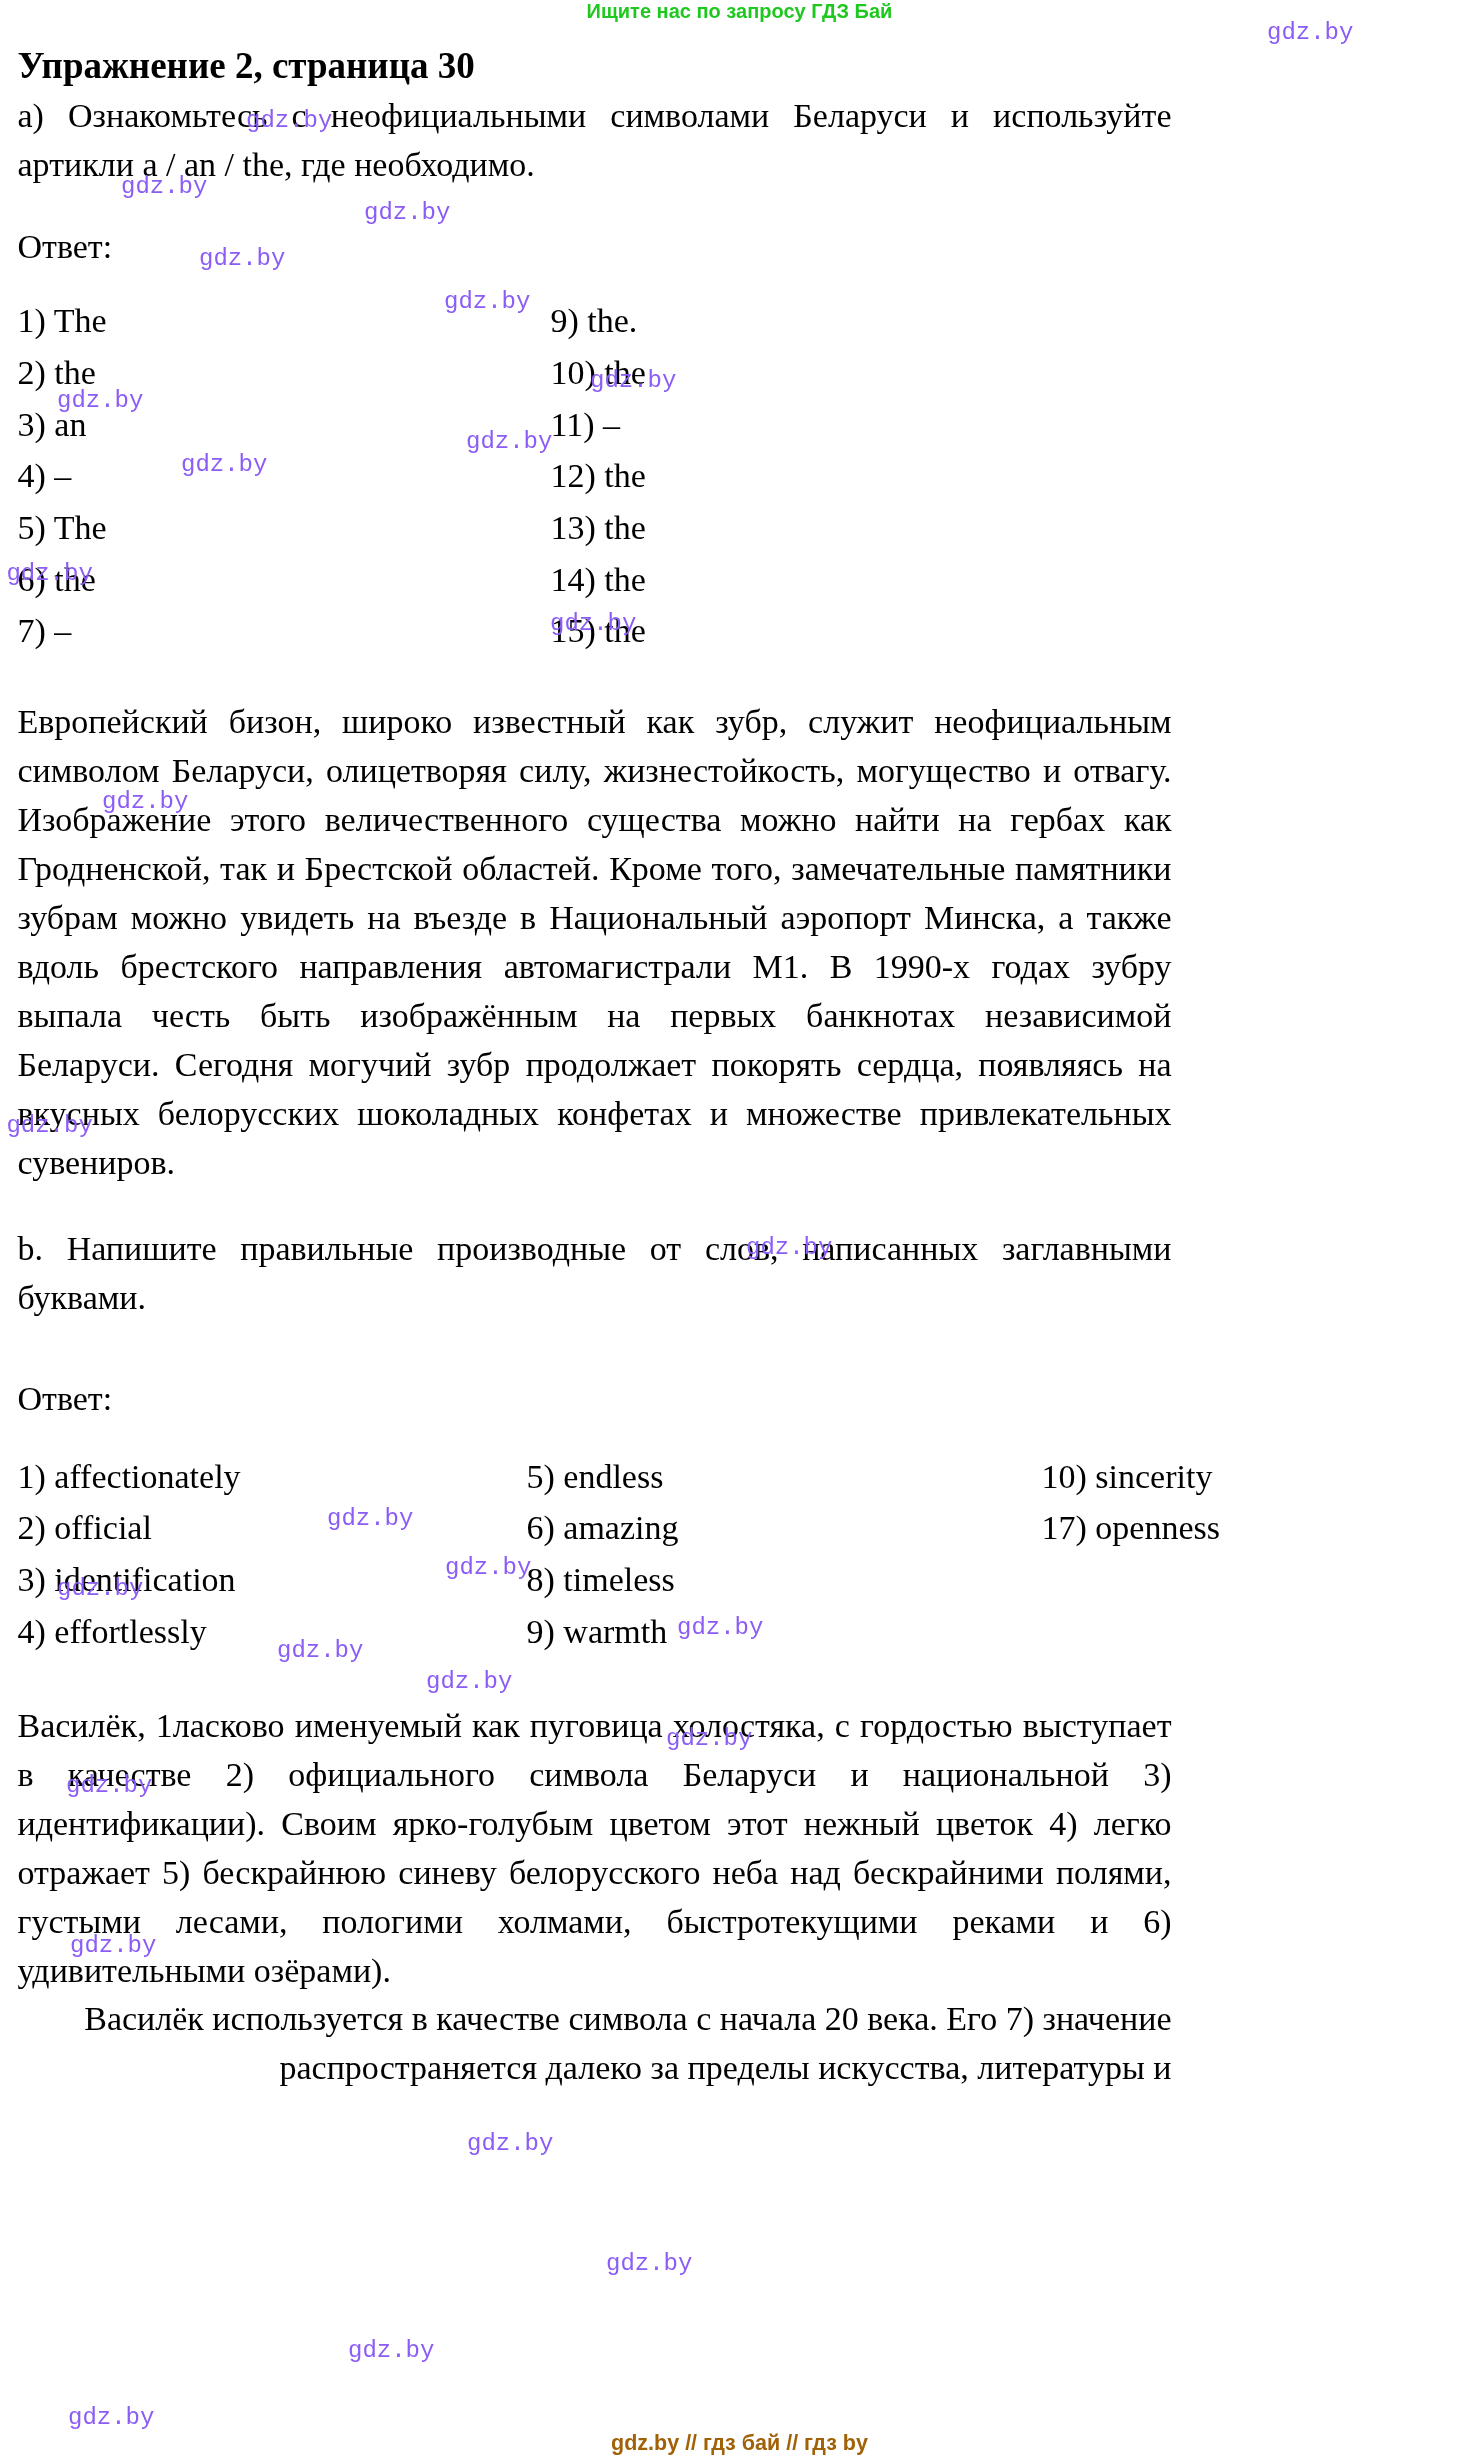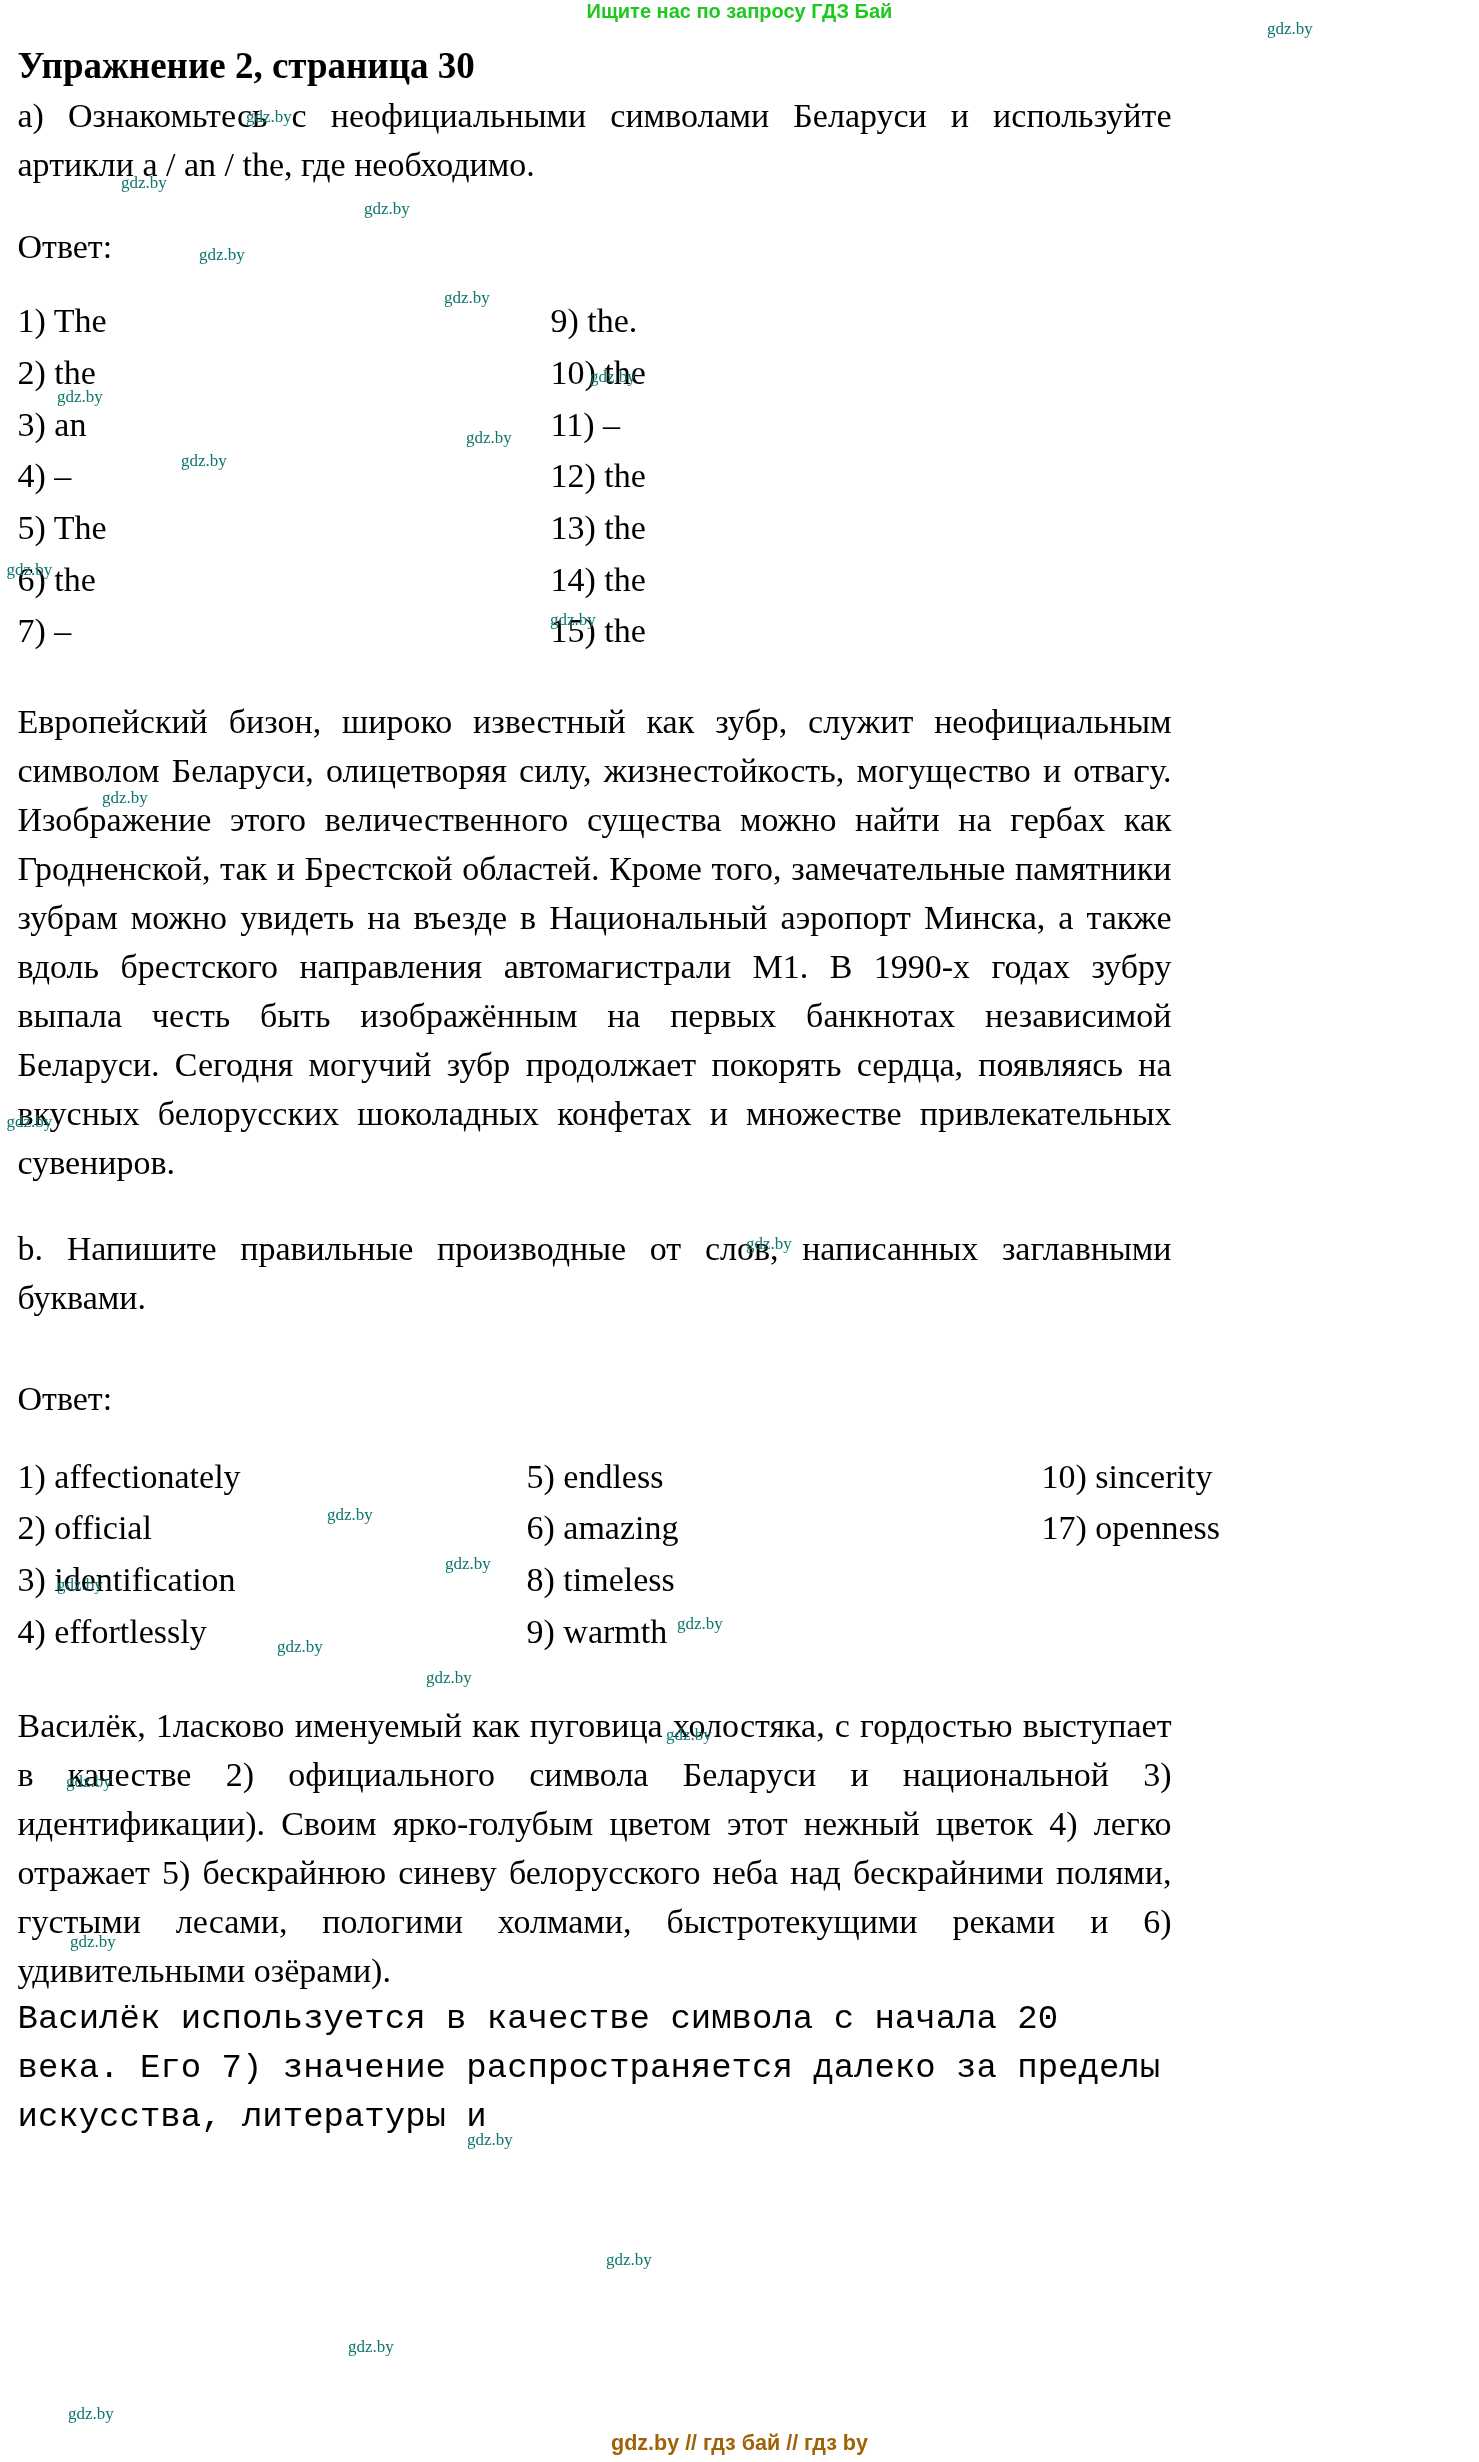--- a/index.html
+++ b/index.html
@@ -49,21 +49,21 @@
     letter-spacing: 0px;
   }
 
   .para {
     font-size: 34px;
     line-height: 1.44;
     text-align: justify;
     text-justify: inter-word;
     margin: 6.4px 0 0 0;
   }
-  .para.nojust { text-align: left; font-family: Liberation Mono, monospace; }
+  .para.nojust { text-align: right; }
 
   .answer-label {
     font-size: 34px;
     line-height: 1.3;
     margin: 0;
   }
 
   
   .cols {
     position: relative;
@@ -75,23 +75,23 @@
   }
   .col-item {
     font-size: 34px;
     line-height: 1.52;
     white-space: nowrap;
   }
 
   
   .wm {
     position: absolute;
-    font-family: Liberation Serif, serif;
-    font-size: 17px;
-    color: #0f766e;
+    font-family: Liberation Mono, monospace;
+    font-size: 24px;
+    color: #8b5cf6;
     white-space: nowrap;
     pointer-events: none;
     z-index: 5;
   }
 
   
   .promo-footer {
     position: absolute;
     left: 0;
     bottom: 6.4px;

